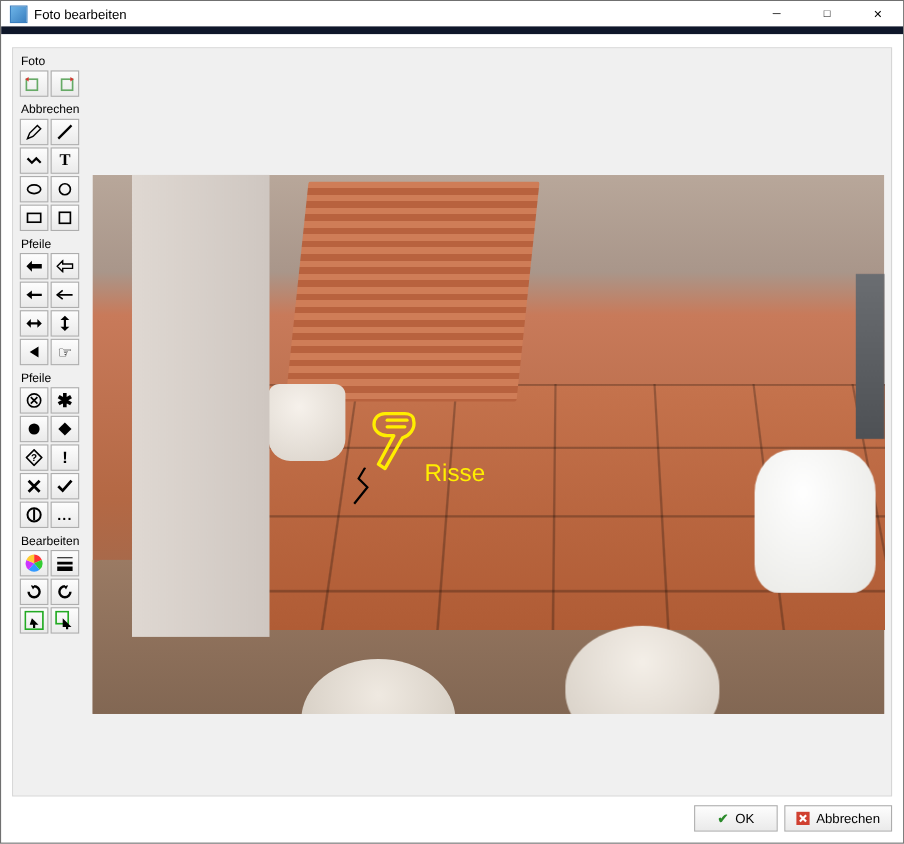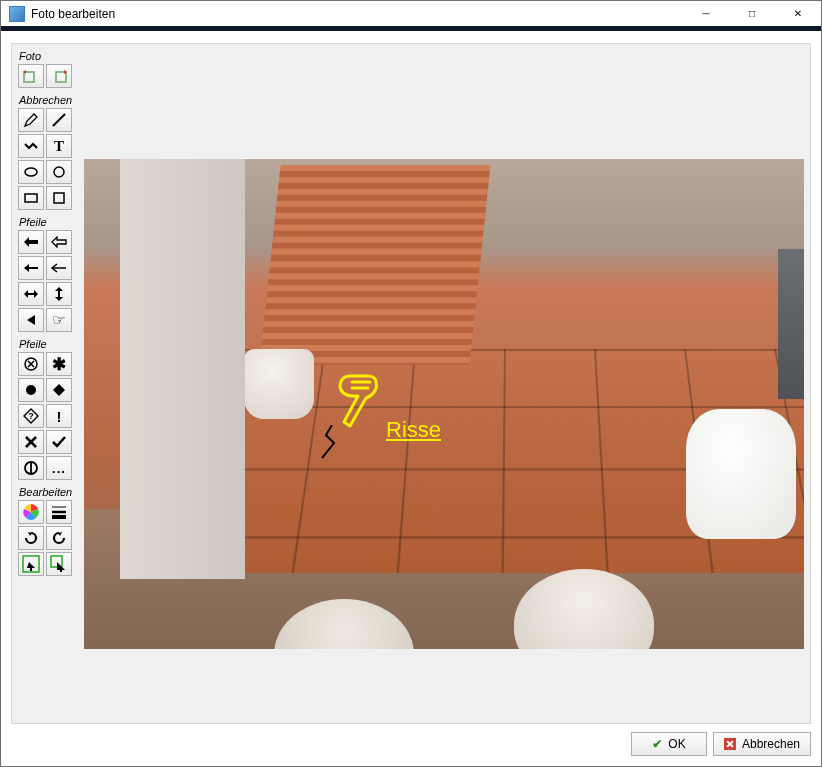--- a/index.html
+++ b/index.html
@@ -14,21 +14,21 @@
     border: 1px solid #707070;
     overflow: hidden;
   }
   
   .titlebar {
     height: 30px;
     display: flex;
     align-items: center;
     padding-left: 8px;
     background: #fff;
-    border-bottom: 5px solid #0f172a;
+    border-bottom: 7px solid #0f172a;
   }
   .titlebar .icon-app {
     width: 16px; height: 16px;
     margin-right: 6px;
     background: linear-gradient(135deg,#6db4e8,#3a7fbf);
     border: 1px solid #3a7fbf;
   }
   .titlebar .title {
     flex: 1;
     font-size: 12px;
@@ -68,21 +68,20 @@
     padding: 6px 4px 6px 6px;
     display: flex;
     flex-direction: column;
   }
   .tool-section { margin-bottom: 6px; }
   .tool-label {
     font-size: 11px;
     color: #000;
     margin-bottom: 2px;
     padding-left: 1px;
-    font-style: italic;
   }
   .tool-grid {
     display: grid;
     grid-template-columns: 26px 26px;
     gap: 2px;
   }
   .tool-btn {
     width: 26px; height: 24px;
     border: 1px solid #adadad;
     background: linear-gradient(#fdfdfd,#eaeaea);
@@ -180,21 +179,20 @@
     left: 252px; top: 215px;
     width: 46px; height: 58px;
     color: #ffee00;
   }
   .ann-text {
     position: absolute;
     left: 302px; top: 258px;
     color: #ffee00;
     font-size: 22px;
     font-family: Arial, sans-serif;
-    text-decoration: underline;
   }
   .ann-crack {
     position: absolute;
     left: 230px; top: 266px;
     width: 30px; height: 35px;
   }
 
   
   .button-row {
     position: absolute;

